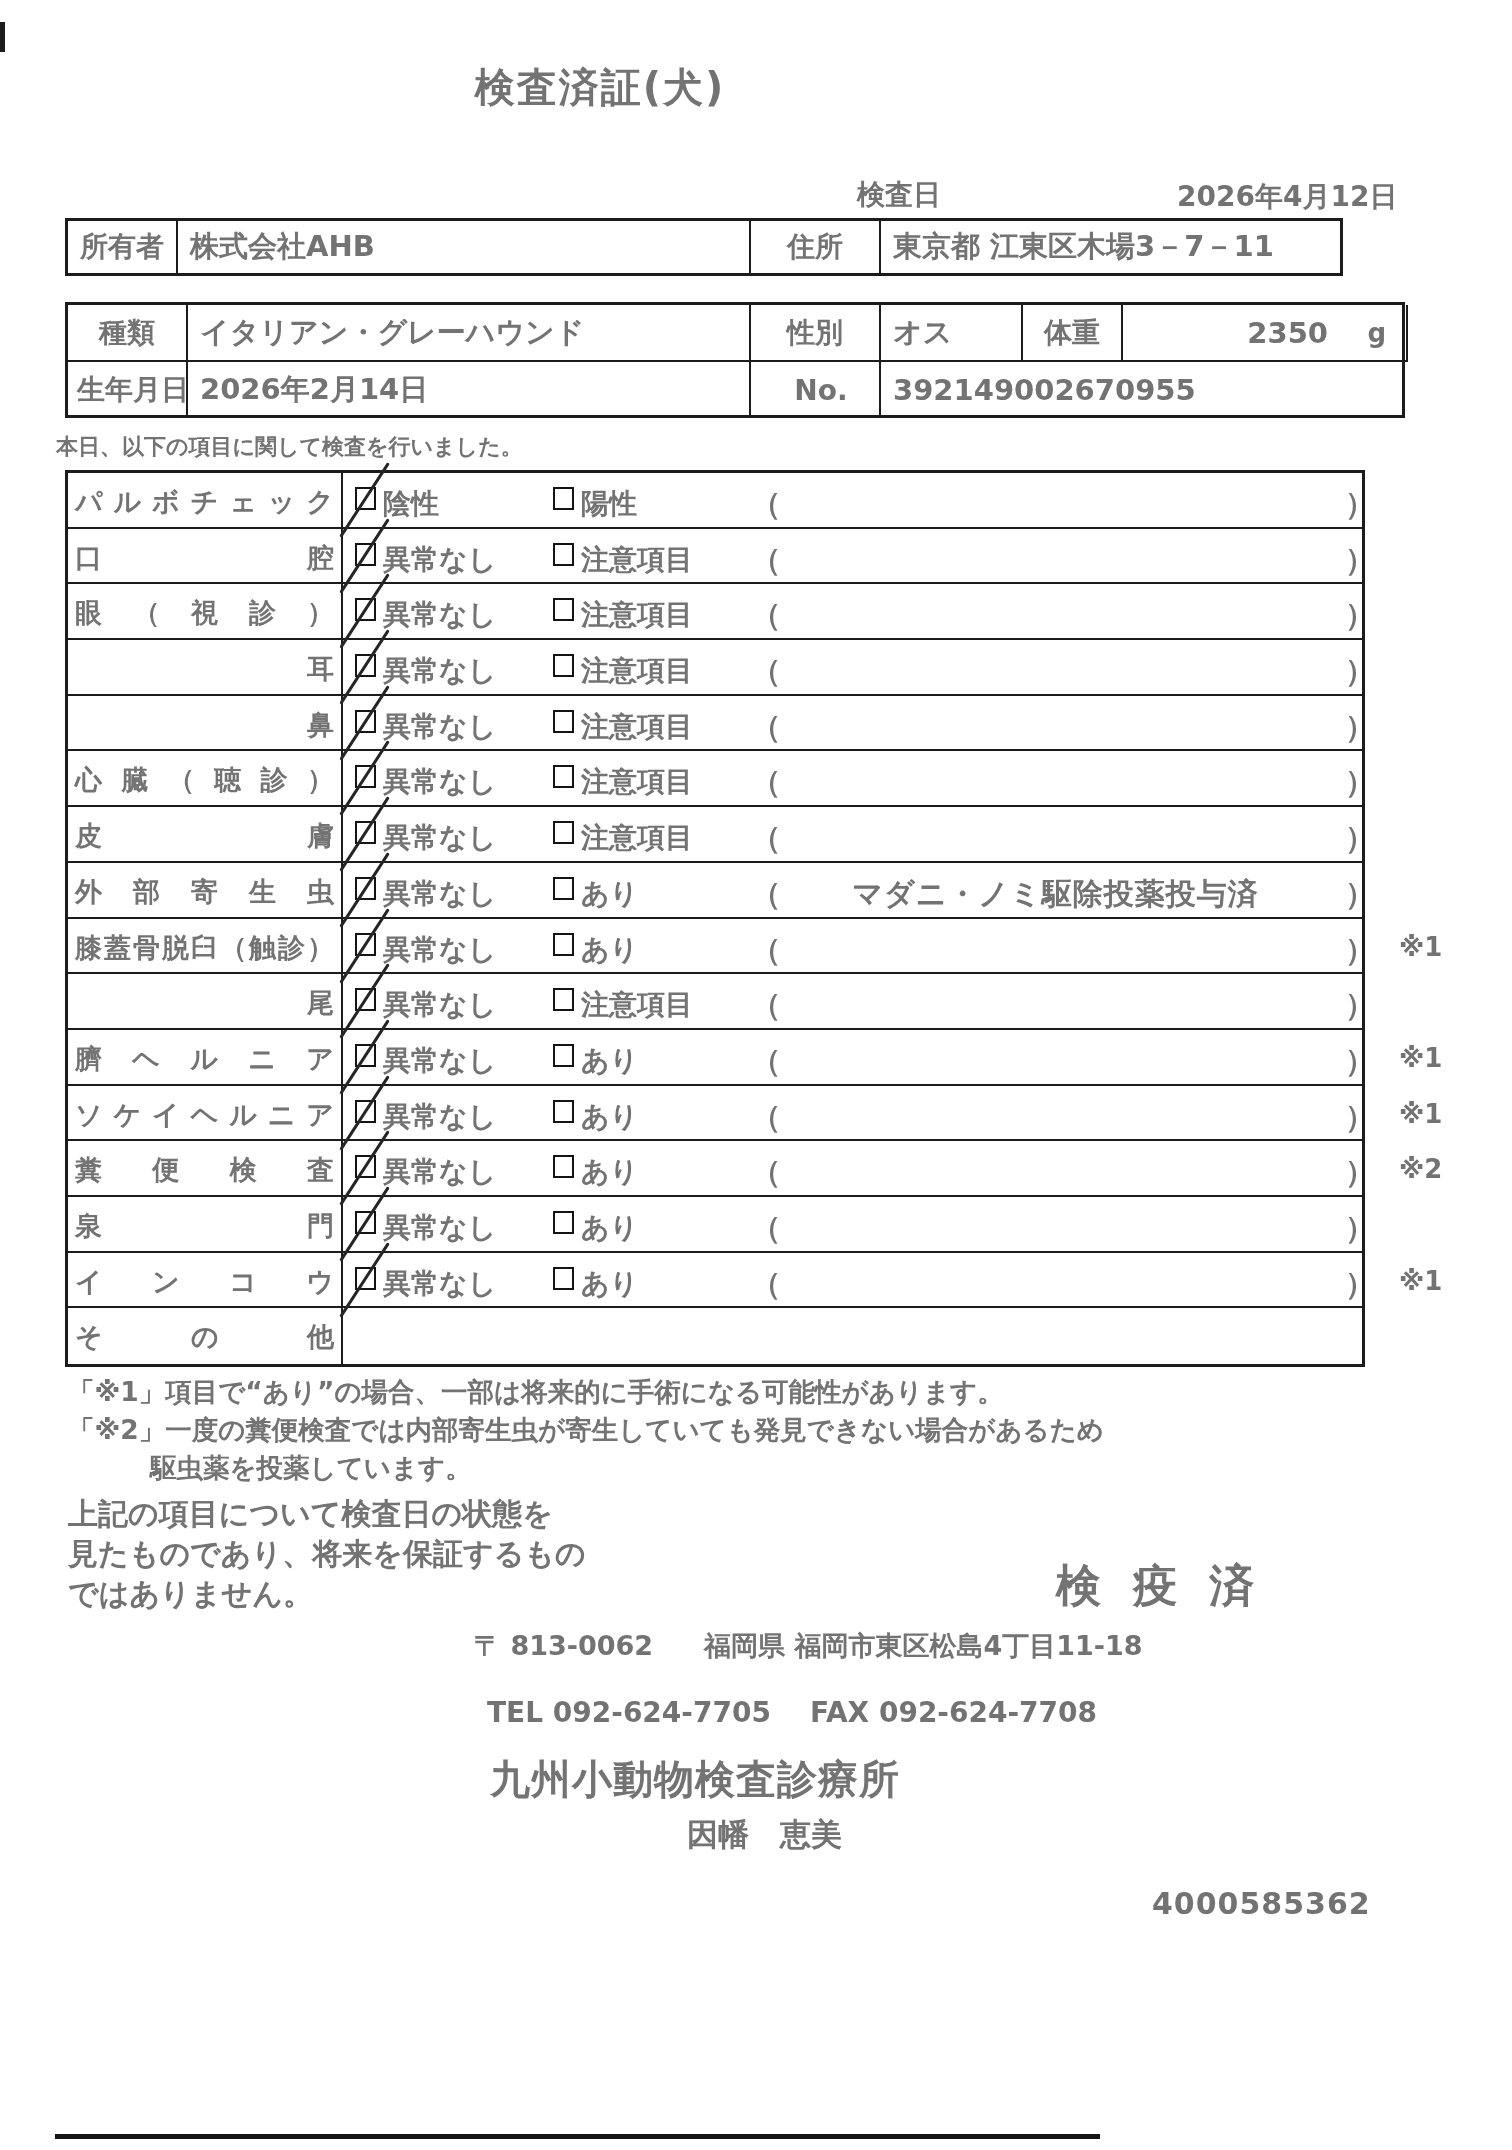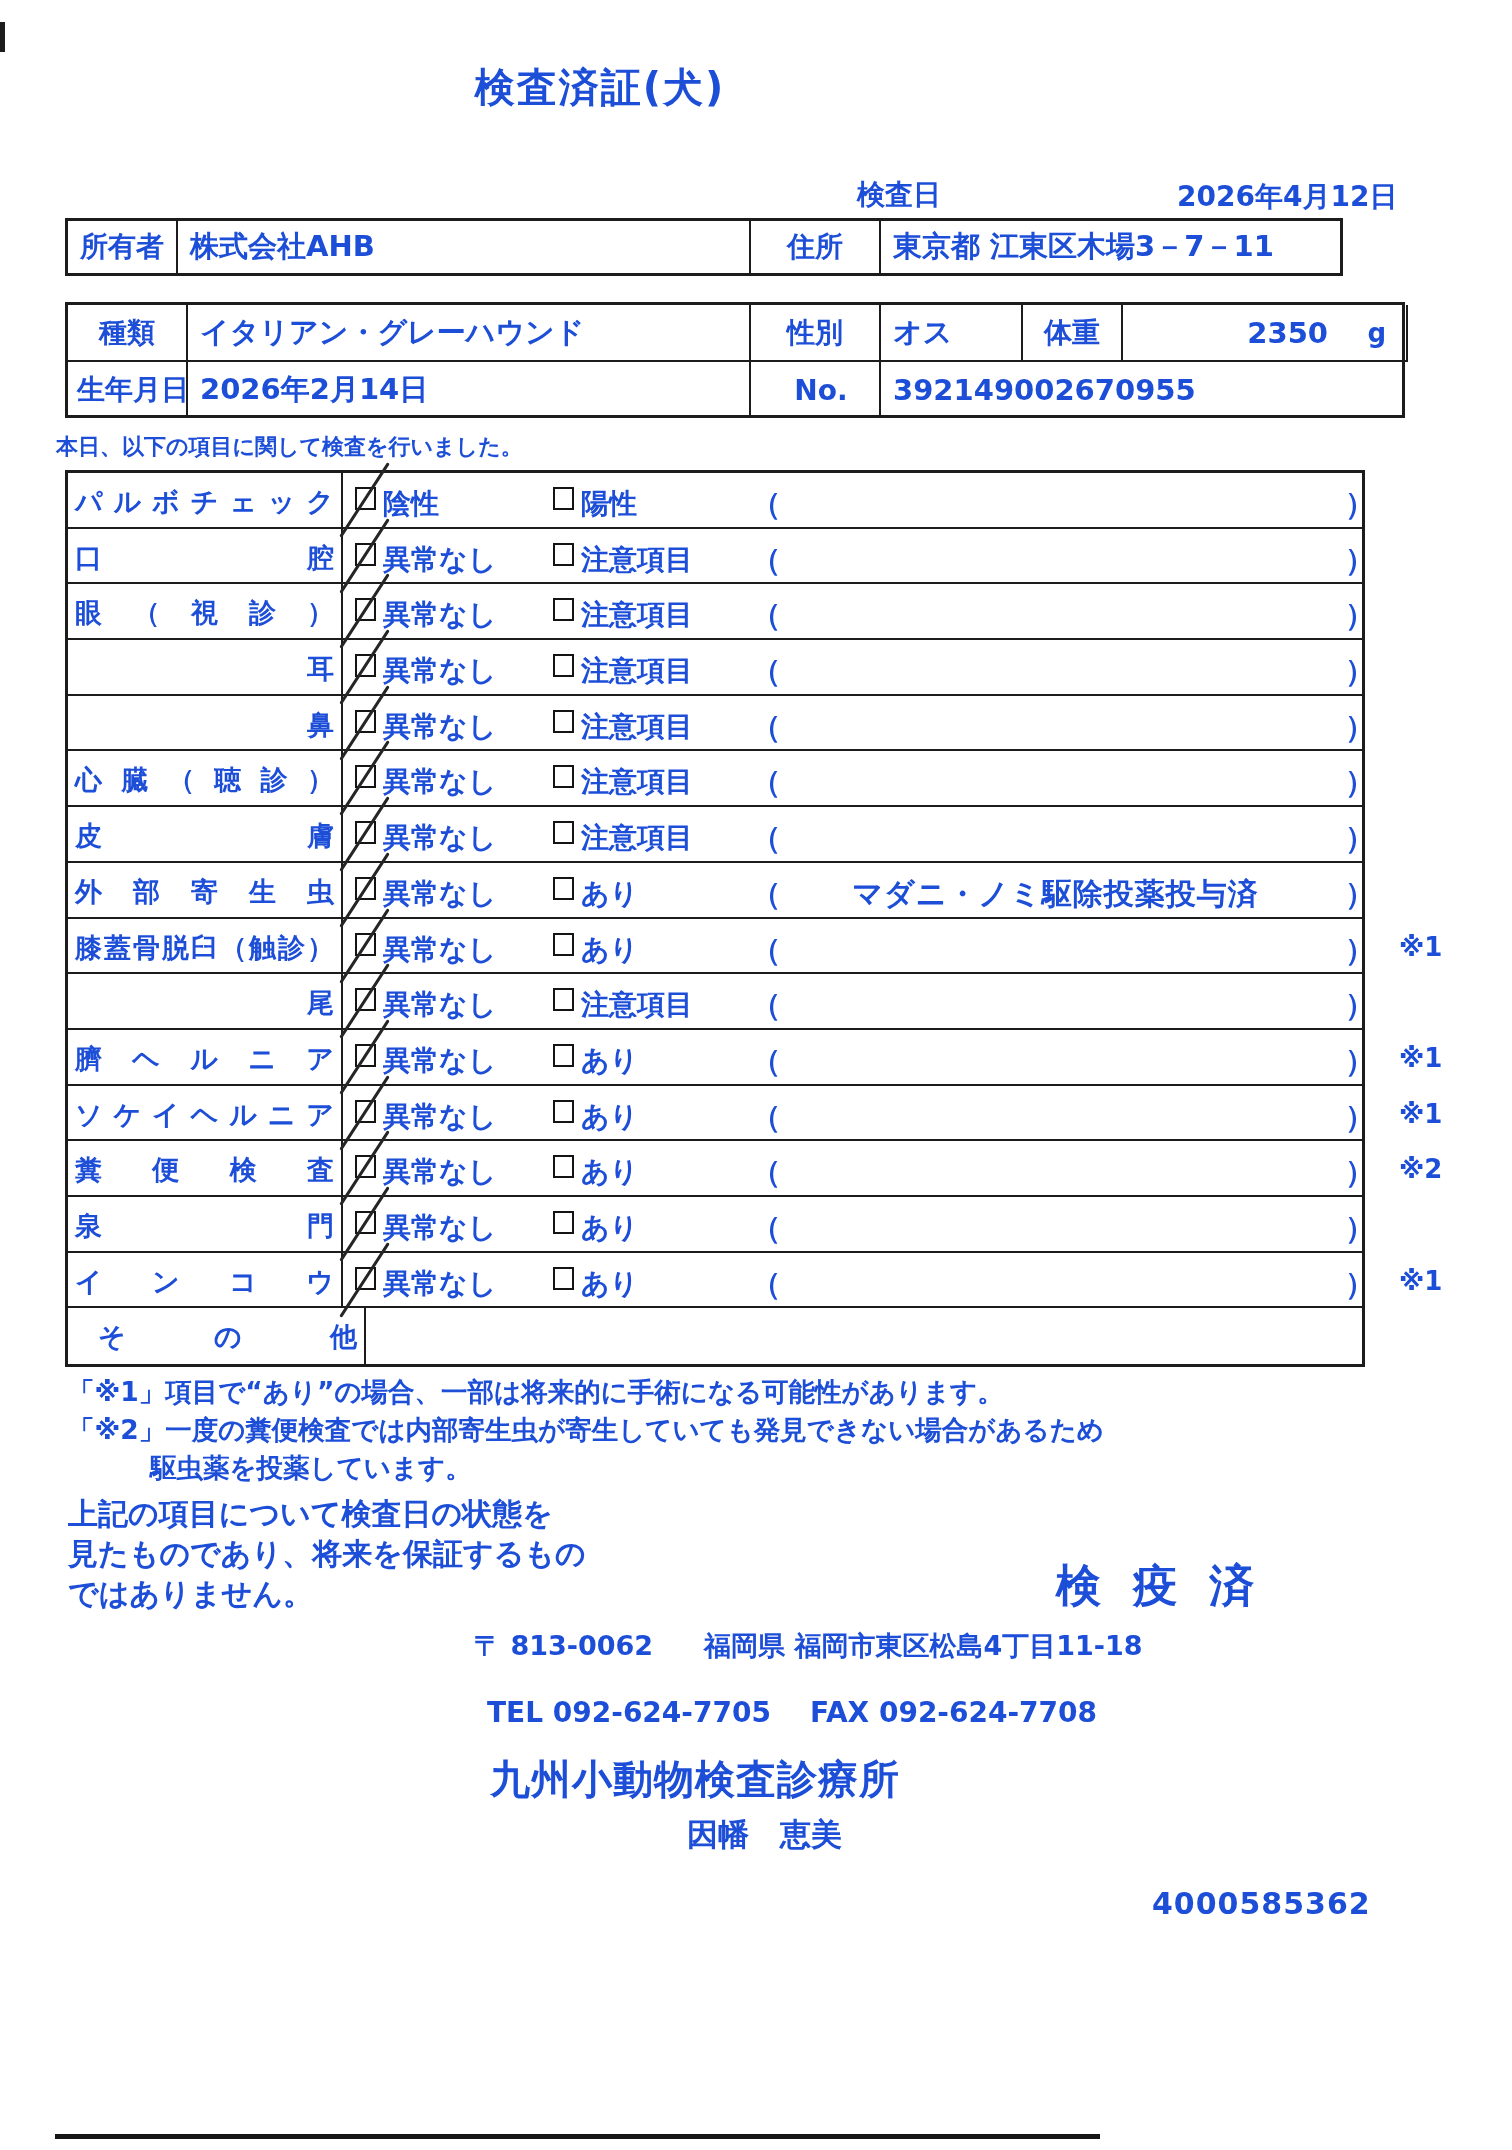--- a/index.html
+++ b/index.html
@@ -1,21 +1,21 @@
 <!DOCTYPE html>
 <html><head>
 <meta charset="utf-8">
 <style>
   html,body { margin:0; padding:0; background:#e8e8e8; }
   .page {
     position: relative;
     width: 1512px; height: 2150px;
     background: #ffffff;
     font-family: "DejaVu Sans", sans-serif;
-    color: #1d4ed8;
+    color: #737373;
     overflow: hidden;
   }
   .abs { position: absolute; }
 
   
   .title { top: 60px; left: 340px; width: 520px; text-align: center;
            font-size: 40px; font-weight: 700; letter-spacing: 2px; }
   .insp-date-label { top: 176px; left: 857px; font-size: 28px; font-weight: 600; }
   .insp-date { top: 178px; left: 1177px; font-size: 28px; font-weight: 600; }
 
@@ -40,21 +40,21 @@
   .wunit { position: absolute; right: 20px; font-size: 26px; }
   .span3 { grid-column: 4 / 7; }
 
   .intro { top: 432px; left: 56px; font-size: 22px; font-weight: 600; }
 
   
   .xtable { top: 470px; left: 65px; width: 1300px;
             border: 3px solid #1c1c1c; box-sizing: border-box; }
   .xrow { display: flex; height: 55.7px; border-bottom: 2.8px solid #1c1c1c;
           box-sizing: border-box; }
-  .xrow:last-child { border-bottom: none; padding-left: 23px; }
+  .xrow:last-child { border-bottom: none; }
   .xlabel { width: 275px; box-sizing: border-box; border-right: 2.5px solid #1c1c1c;
             font-size: 27px; font-weight: 600; padding: 11px 7px 0 7px;
             text-align: justify; text-align-last: justify; white-space: pre; overflow: hidden; }
   .xcontent { position: relative; flex: 1; overflow: visible; }
   .cb { position: absolute; top: 14px; width: 21px; height: 23px;
         border: 2.5px solid #141414; box-sizing: border-box; background: #fff; }
   .cb1 { left: 12px; }
   .cb2 { left: 210px; }
   .tick { position: absolute; left: 20px; top: -17px; width: 3px; height: 88px;
           background: #252525; transform: rotate(33deg); border-radius: 2px; }

